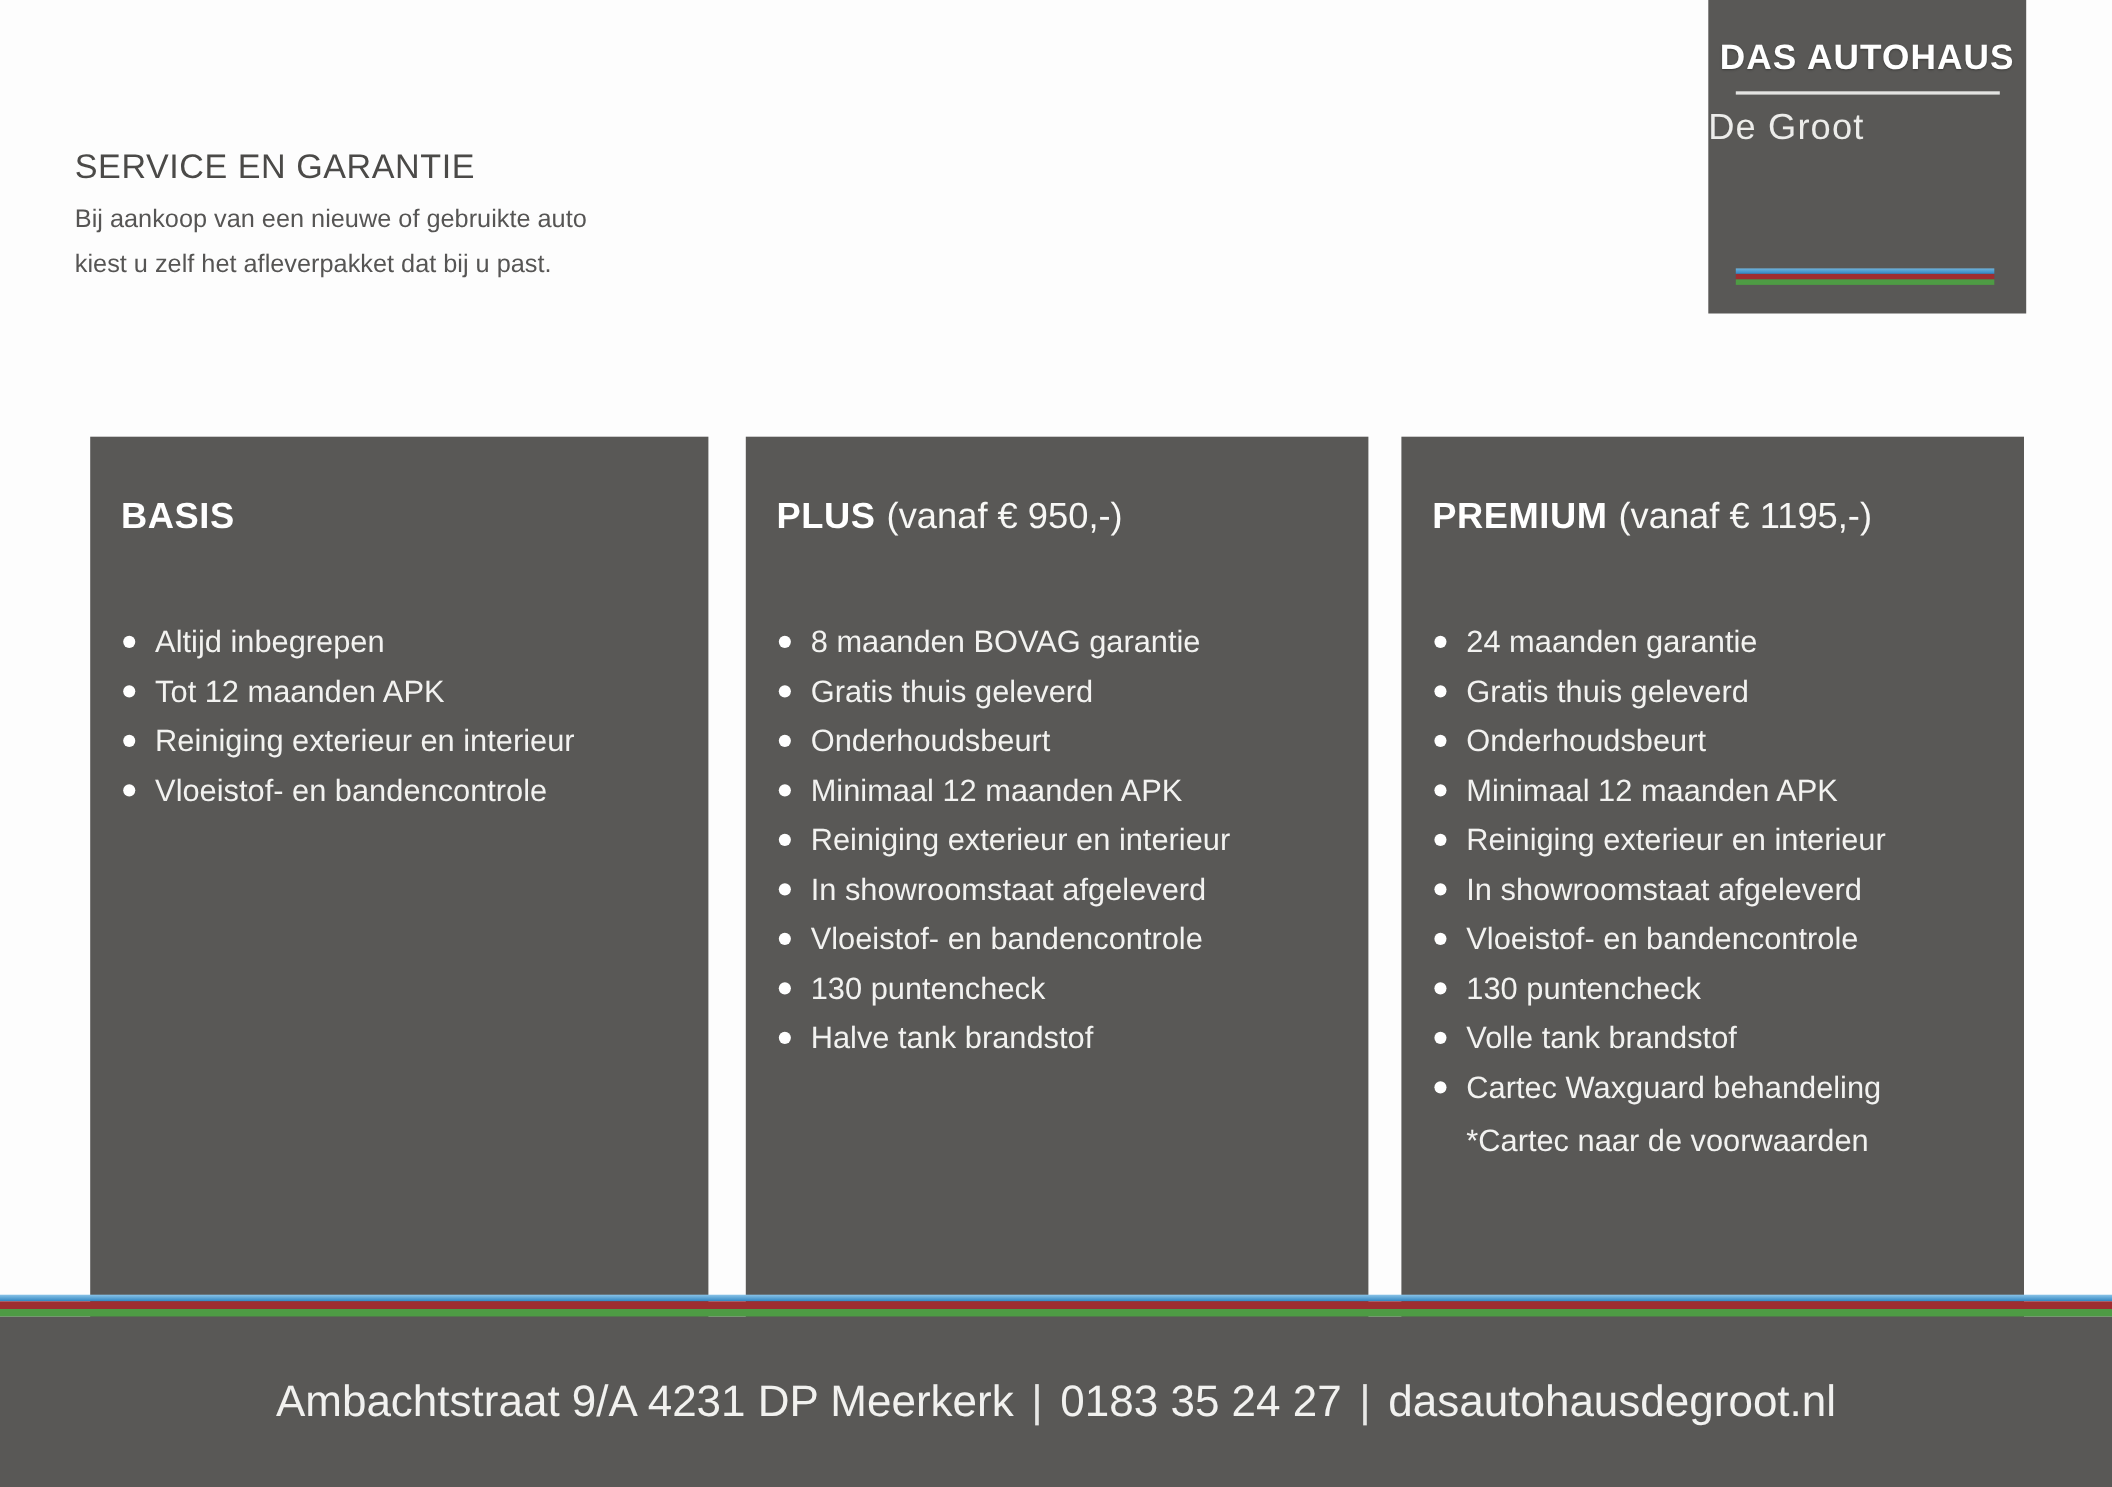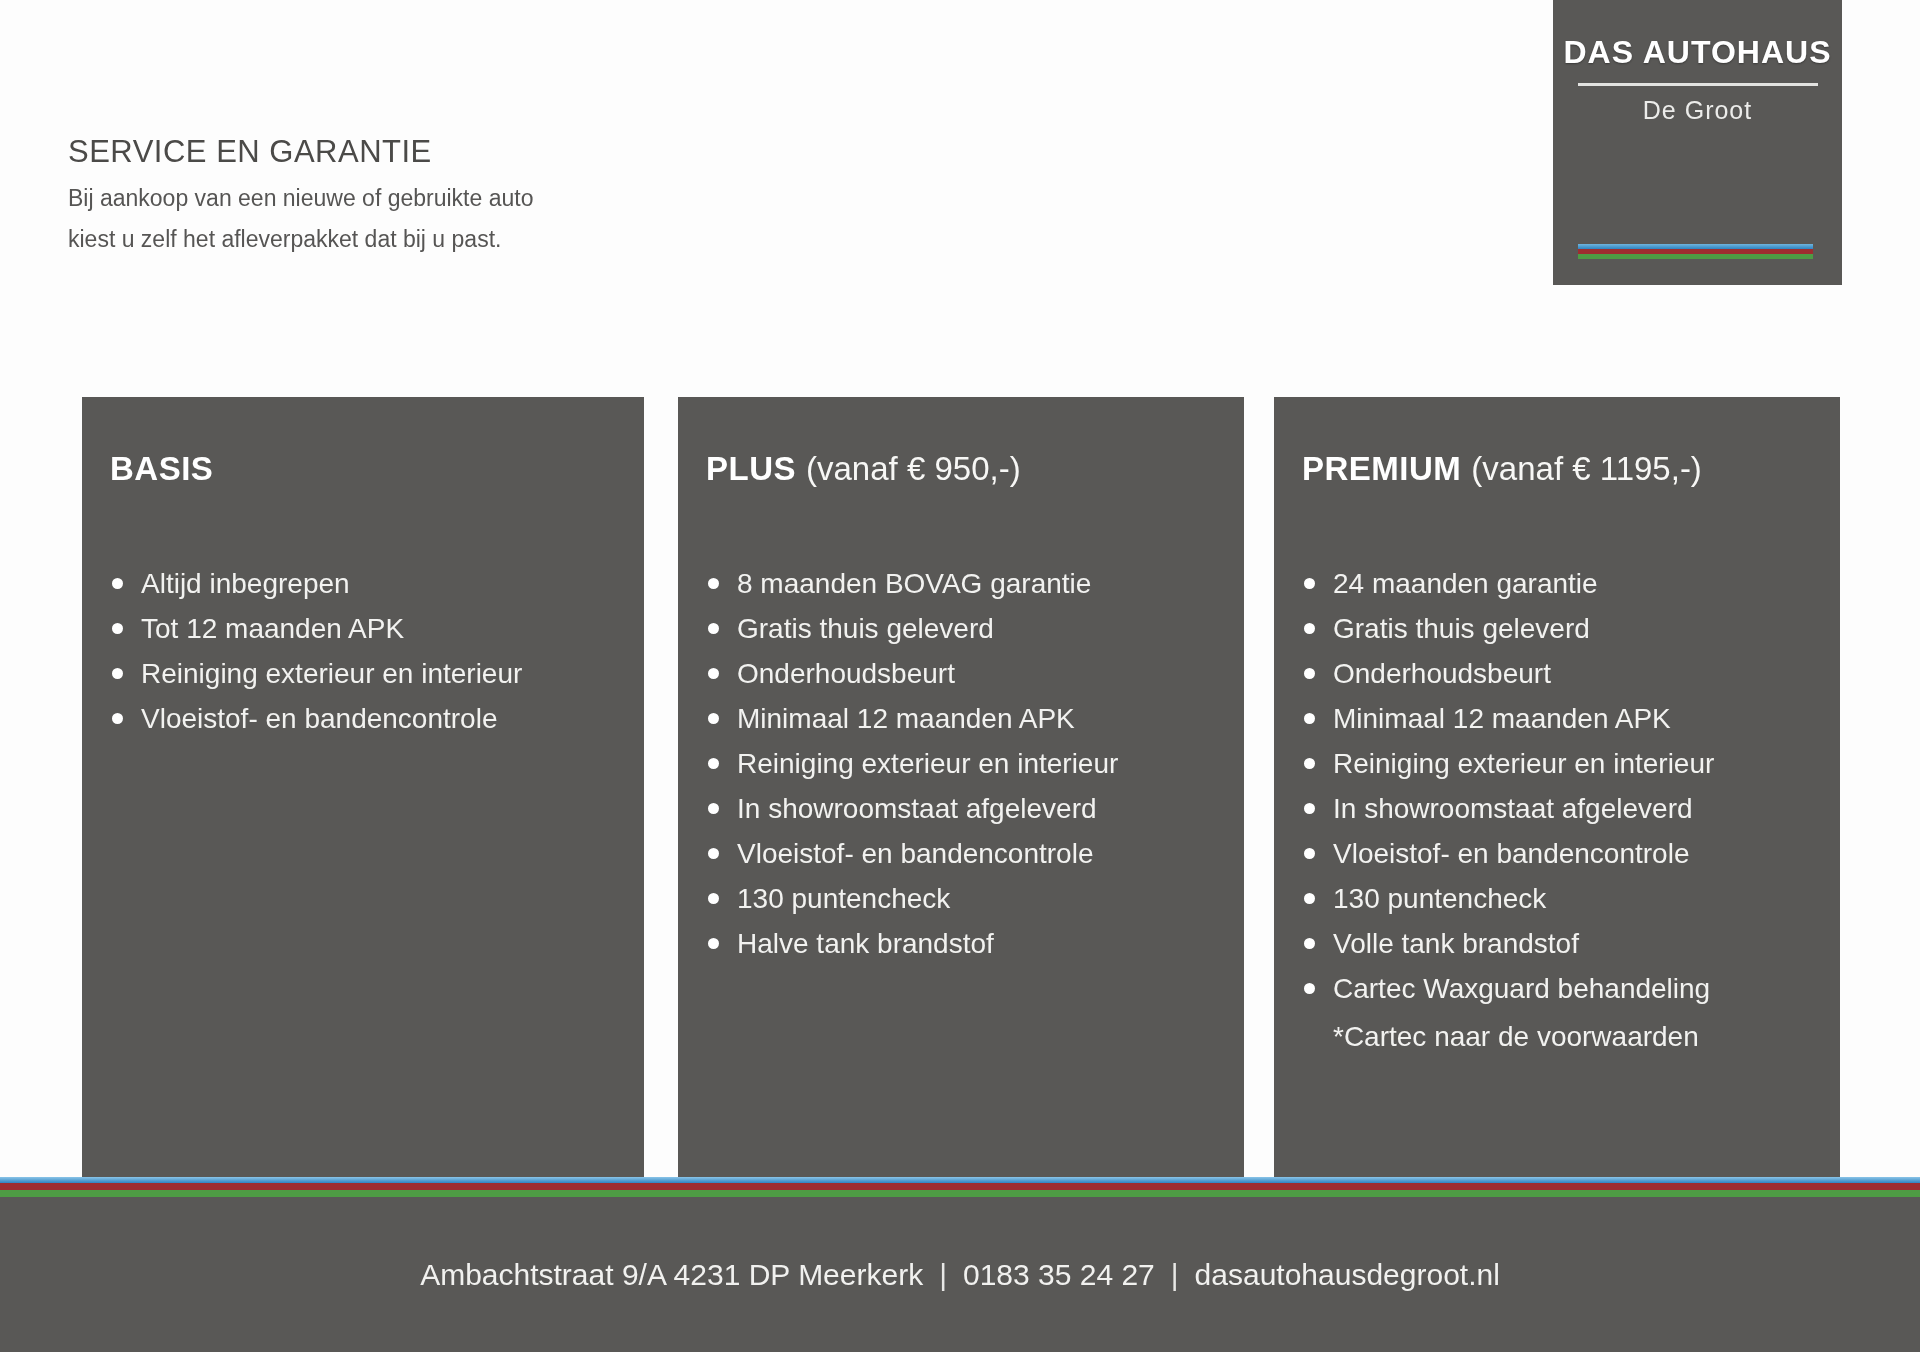--- a/index.html
+++ b/index.html
@@ -17,21 +17,21 @@
   }
   .logo-brand {
     margin-top:34px; text-align:center; color:#ffffff;
     font-size:32px; font-weight:bold; letter-spacing:1px;
     text-shadow:0 1px 2px rgba(0,0,0,.35);
   }
   .logo-underline {
     width:240px; height:3px; background:#e3e3e1; margin:12px auto 10px auto;
   }
   .logo-name {
-    text-align:center; color:#ececea; font-size:25px; letter-spacing:1px;margin-top:10px;
+    text-align:left; color:#ececea; font-size:33px; letter-spacing:1px;margin-top:10px;
   }
   .logo-bars { position:absolute; left:25px; right:29px; bottom:26px; }
   .logo-bar-blue  { height:5px; background:linear-gradient(#6fb4dd,#2f84c0); }
   .logo-bar-red   { height:5px; background:#9e2d30; }
   .logo-bar-green { height:5px; background:#4e9b44; }
 
   
   .page-header { position:absolute; left:68px; top:134px; }
   .page-title {
     font-size:31px; font-weight:normal; color:#4b4a48; letter-spacing:.5px;
@@ -62,21 +62,21 @@
   .card-footnote { margin:10px 0 0 31px; font-size:28px; color:#f2f2f0; }
 
   
   .stripe { position:absolute; left:0; width:100%; }
   .stripe-blue  { top:1177px; height:6px; background:linear-gradient(#8ac4e8,#2f84c0); }
   .stripe-red   { top:1183px; height:7px; background:#9e2d30; }
   .stripe-green { top:1190px; height:7px; background:#4e9b44; }
   .footer {
     position:absolute; left:0; top:1197px; width:100%; height:155px;
     background:#595856; display:flex; align-items:center; justify-content:center;
-    color:#f1f1ef; font-size:30px;
+    color:#f1f1ef; font-size:40px;
   }
   .footer-sep { margin:0 16px; color:#e8e8e6; }
 </style>
 </head>
 <body>
 
 <div class="page">
 
   <div class="logo-panel">
     <div class="logo-brand">DAS AUTOHAUS</div>

